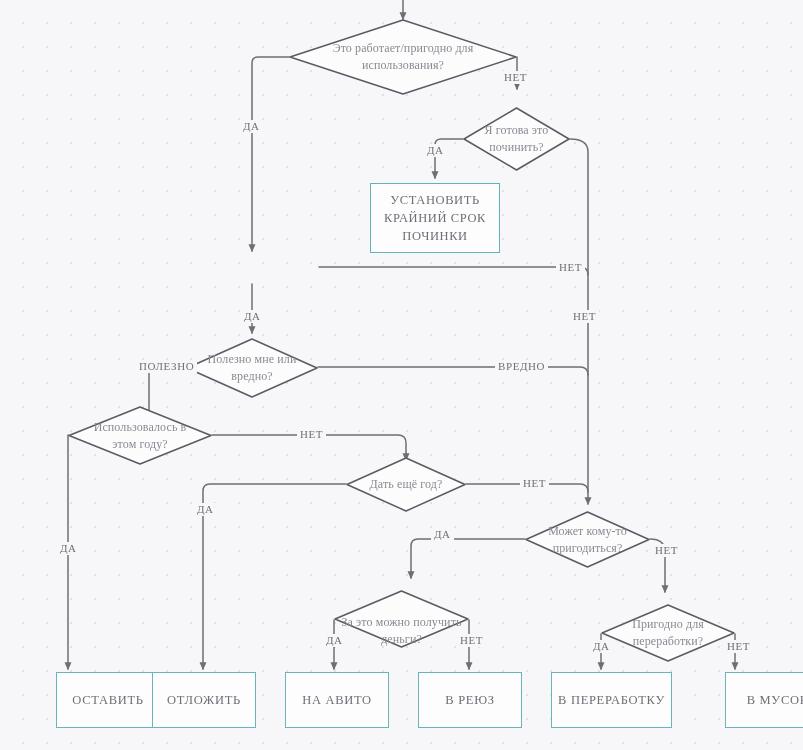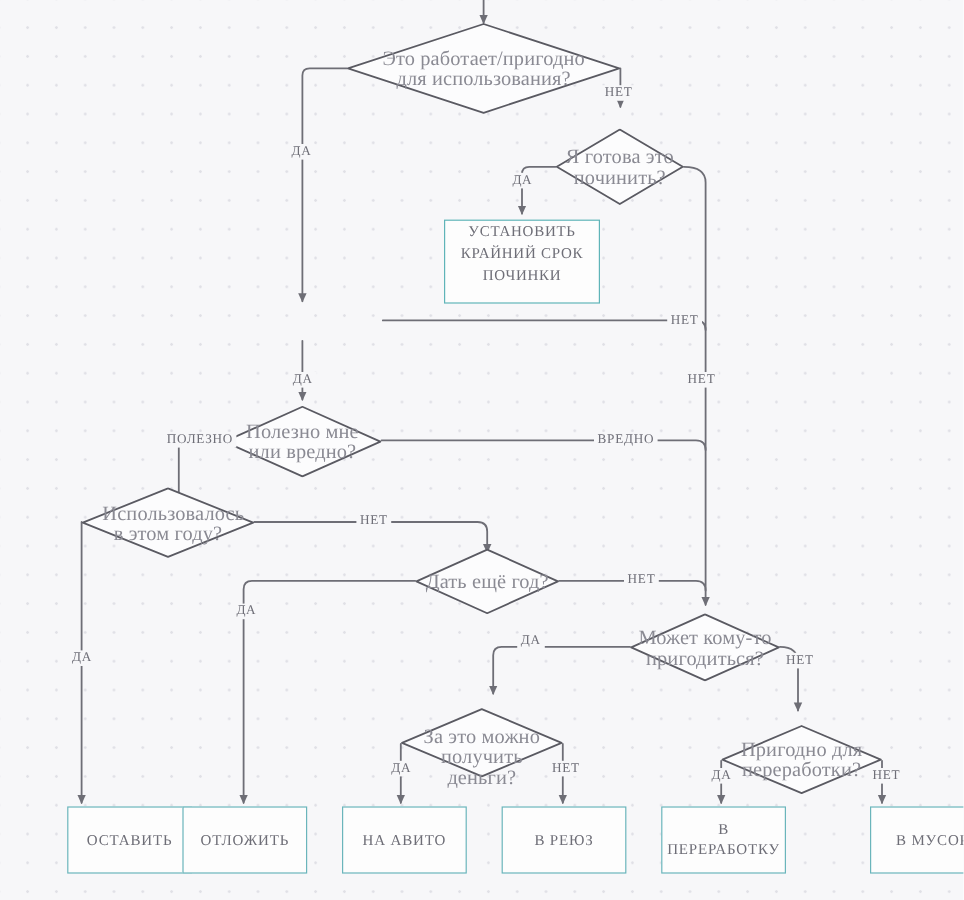--- a/index.html
+++ b/index.html
@@ -39,21 +39,21 @@
   }
   .decision .dshape {
     position: absolute;
     left: 0; top: 0;
     width: 100%; height: 100%;
   }
   .decision .dlabel {
     position: relative;
     z-index: 2;
     color: #8a8a93;
-    font-size: 17px;
+    font-size: 12px;
     line-height: 17px;
     width: 76%;
     letter-spacing: 0.1px;
   }
   
   .terminal {
     border: 1.6px solid #6ab5bb;
     background: #fdfdfd;
     display: flex;
     align-items: center;
@@ -61,21 +61,21 @@
     text-align: center;
     color: #6e6e77;
     font-size: 12.5px;
     line-height: 17px;
     letter-spacing: 0.7px;
   }
   .process {
     border: 1.6px solid #5fb4b8;
     background: #fdfdfd;
     display: flex;
-    align-items: flex-start;
+    align-items: center;
     justify-content: center;
     text-align: center;
     color: #6e6e77;
     font-size: 12.5px;
     line-height: 18px;
     letter-spacing: 0.6px;
   }
   .edge-label {
     position: absolute;
     color: #6f6f78;
@@ -213,21 +213,21 @@
   </div>
 
   <div class="node terminal" style="left:285px; top:672px; width:104px; height:56px;">
     <span>НА АВИТО</span>
   </div>
 
   <div class="node terminal" style="left:418px; top:672px; width:104px; height:56px;">
     <span>В РЕЮЗ</span>
   </div>
 
-  <div class="node terminal" style="left:551px; top:672px; width:104px; height:56px;">
+  <div class="node terminal" style="left:551px; top:672px; width:121px; height:56px;">
     <span>В ПЕРЕРАБОТКУ</span>
   </div>
 
   <div class="node terminal" style="left:685px; top:672px; width:104px; height:56px;margin-left:40px;">
     <span>В МУСОР</span>
   </div>
 
   <div class="edge-label" style="left:240px; top:120px;">ДА</div>
   <div class="edge-label" style="left:501px; top:71px;">НЕТ</div>
 

